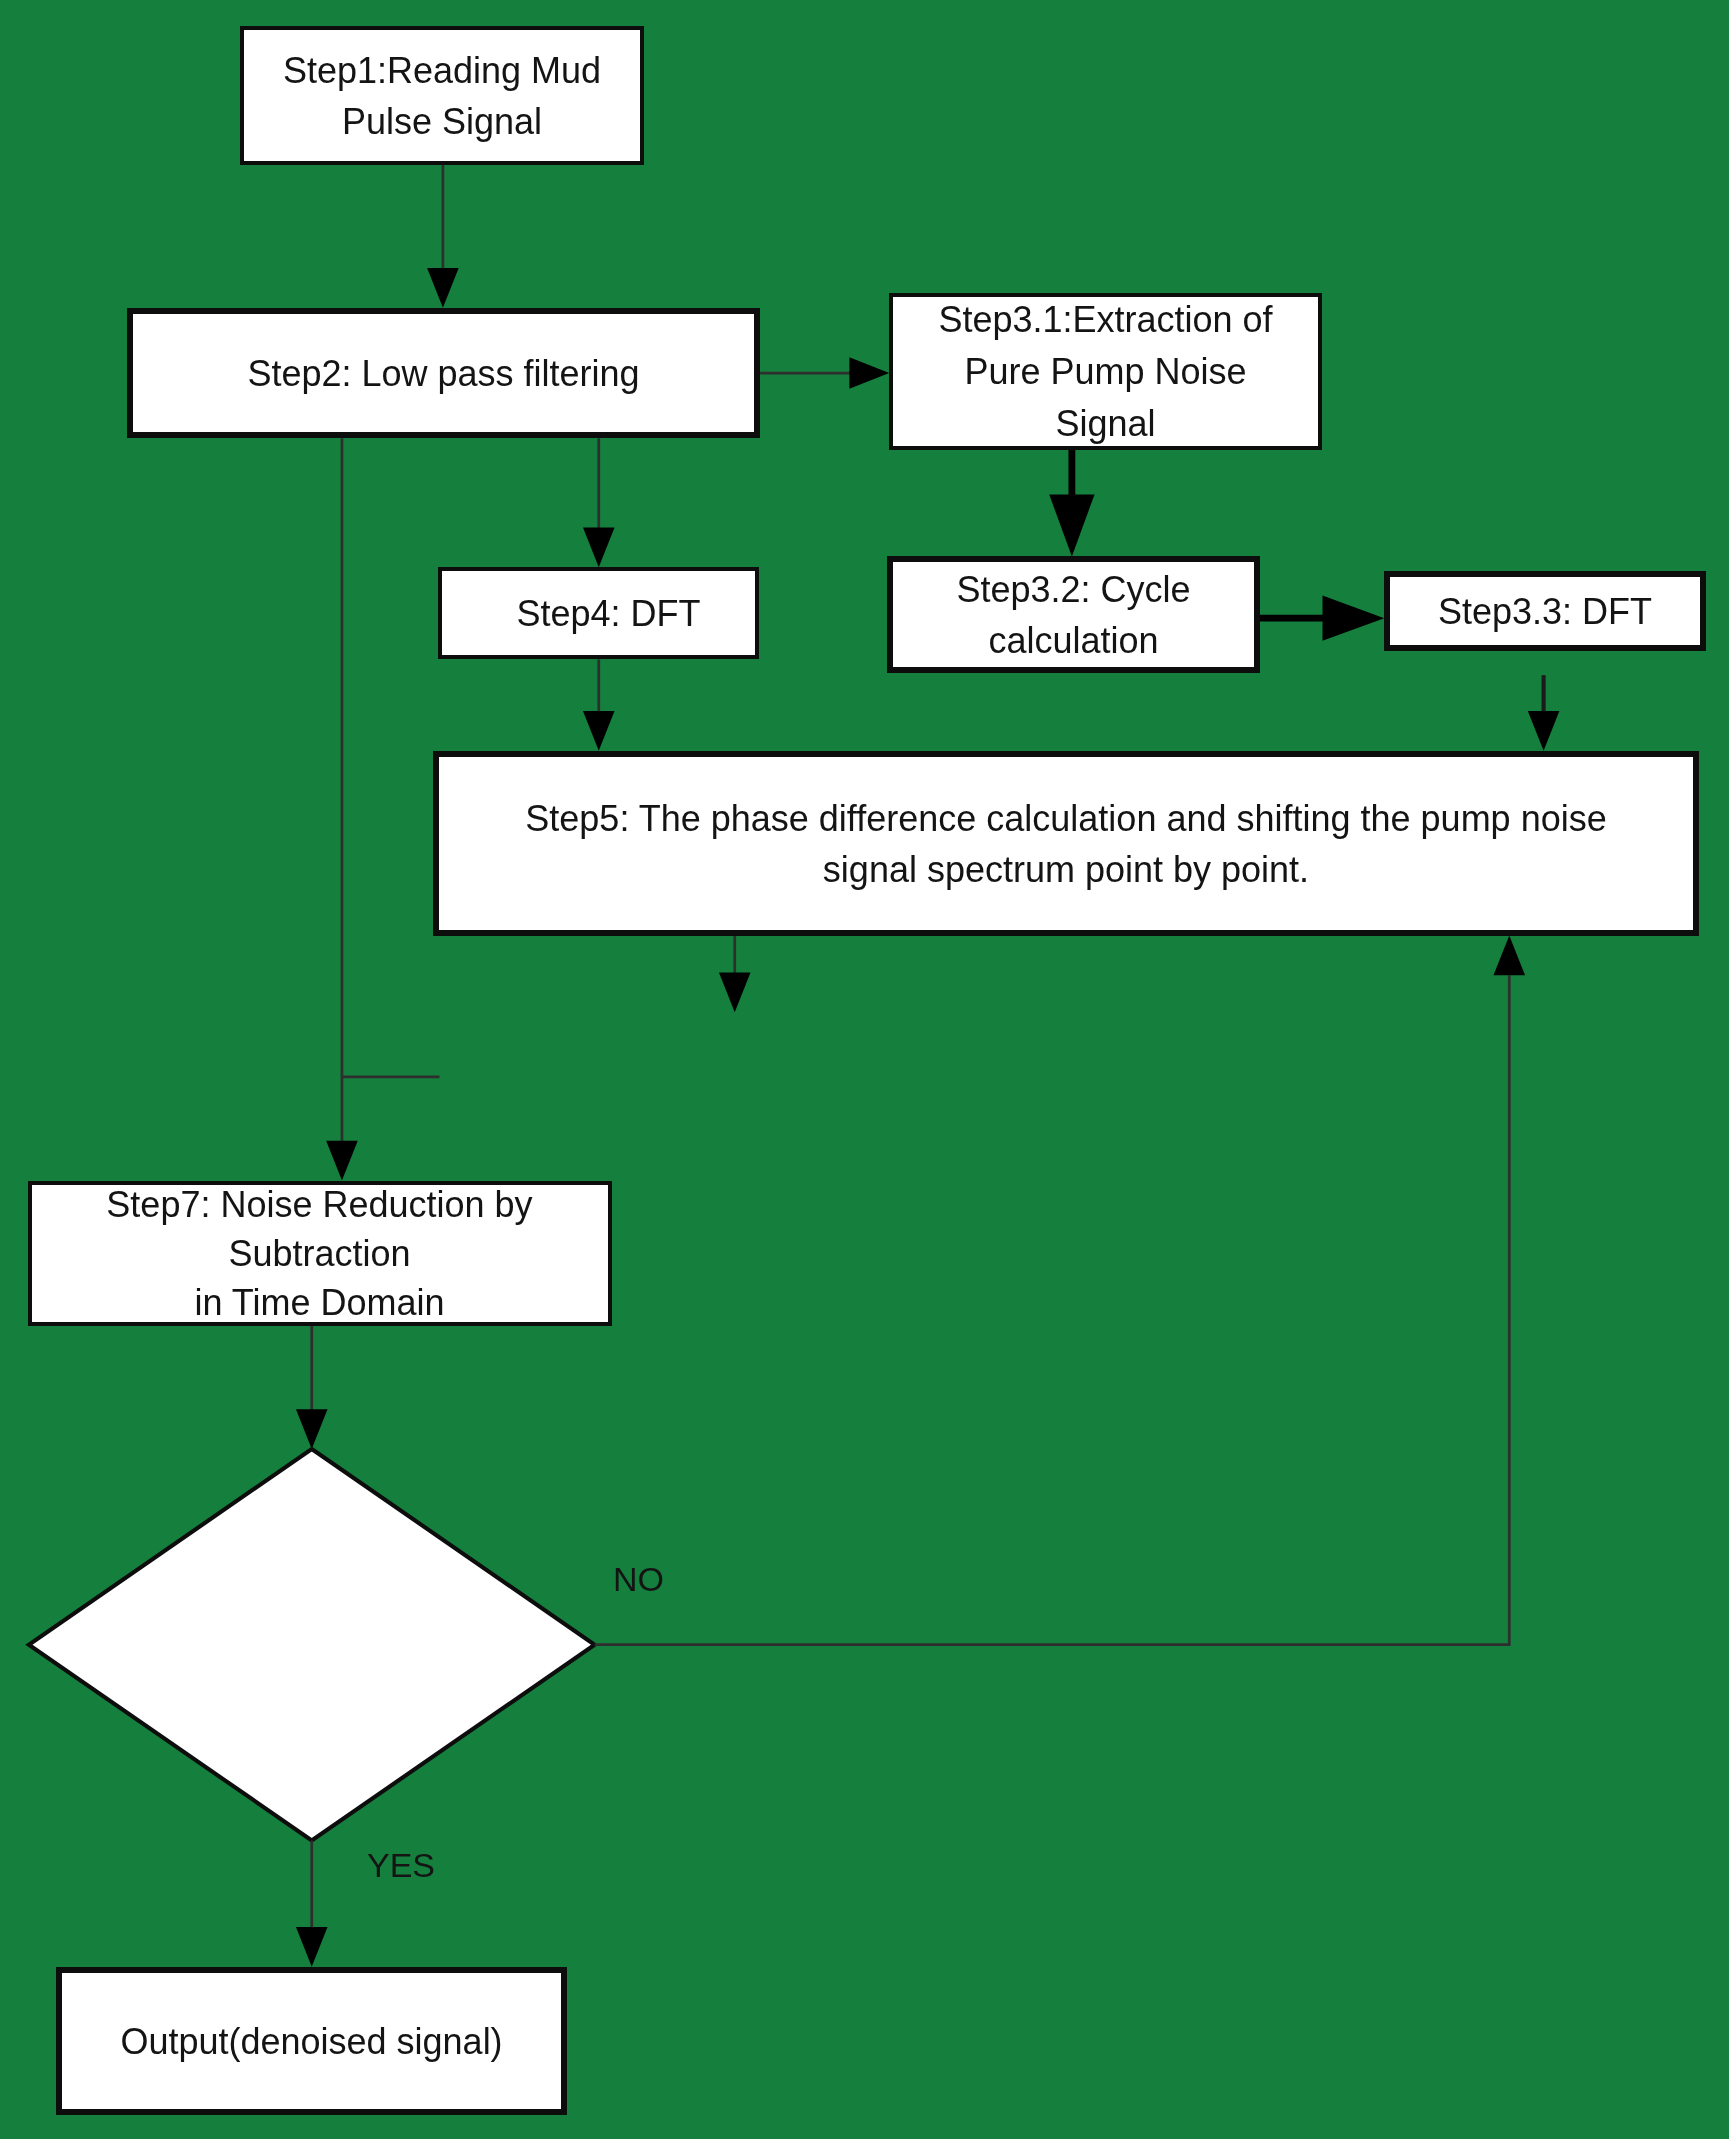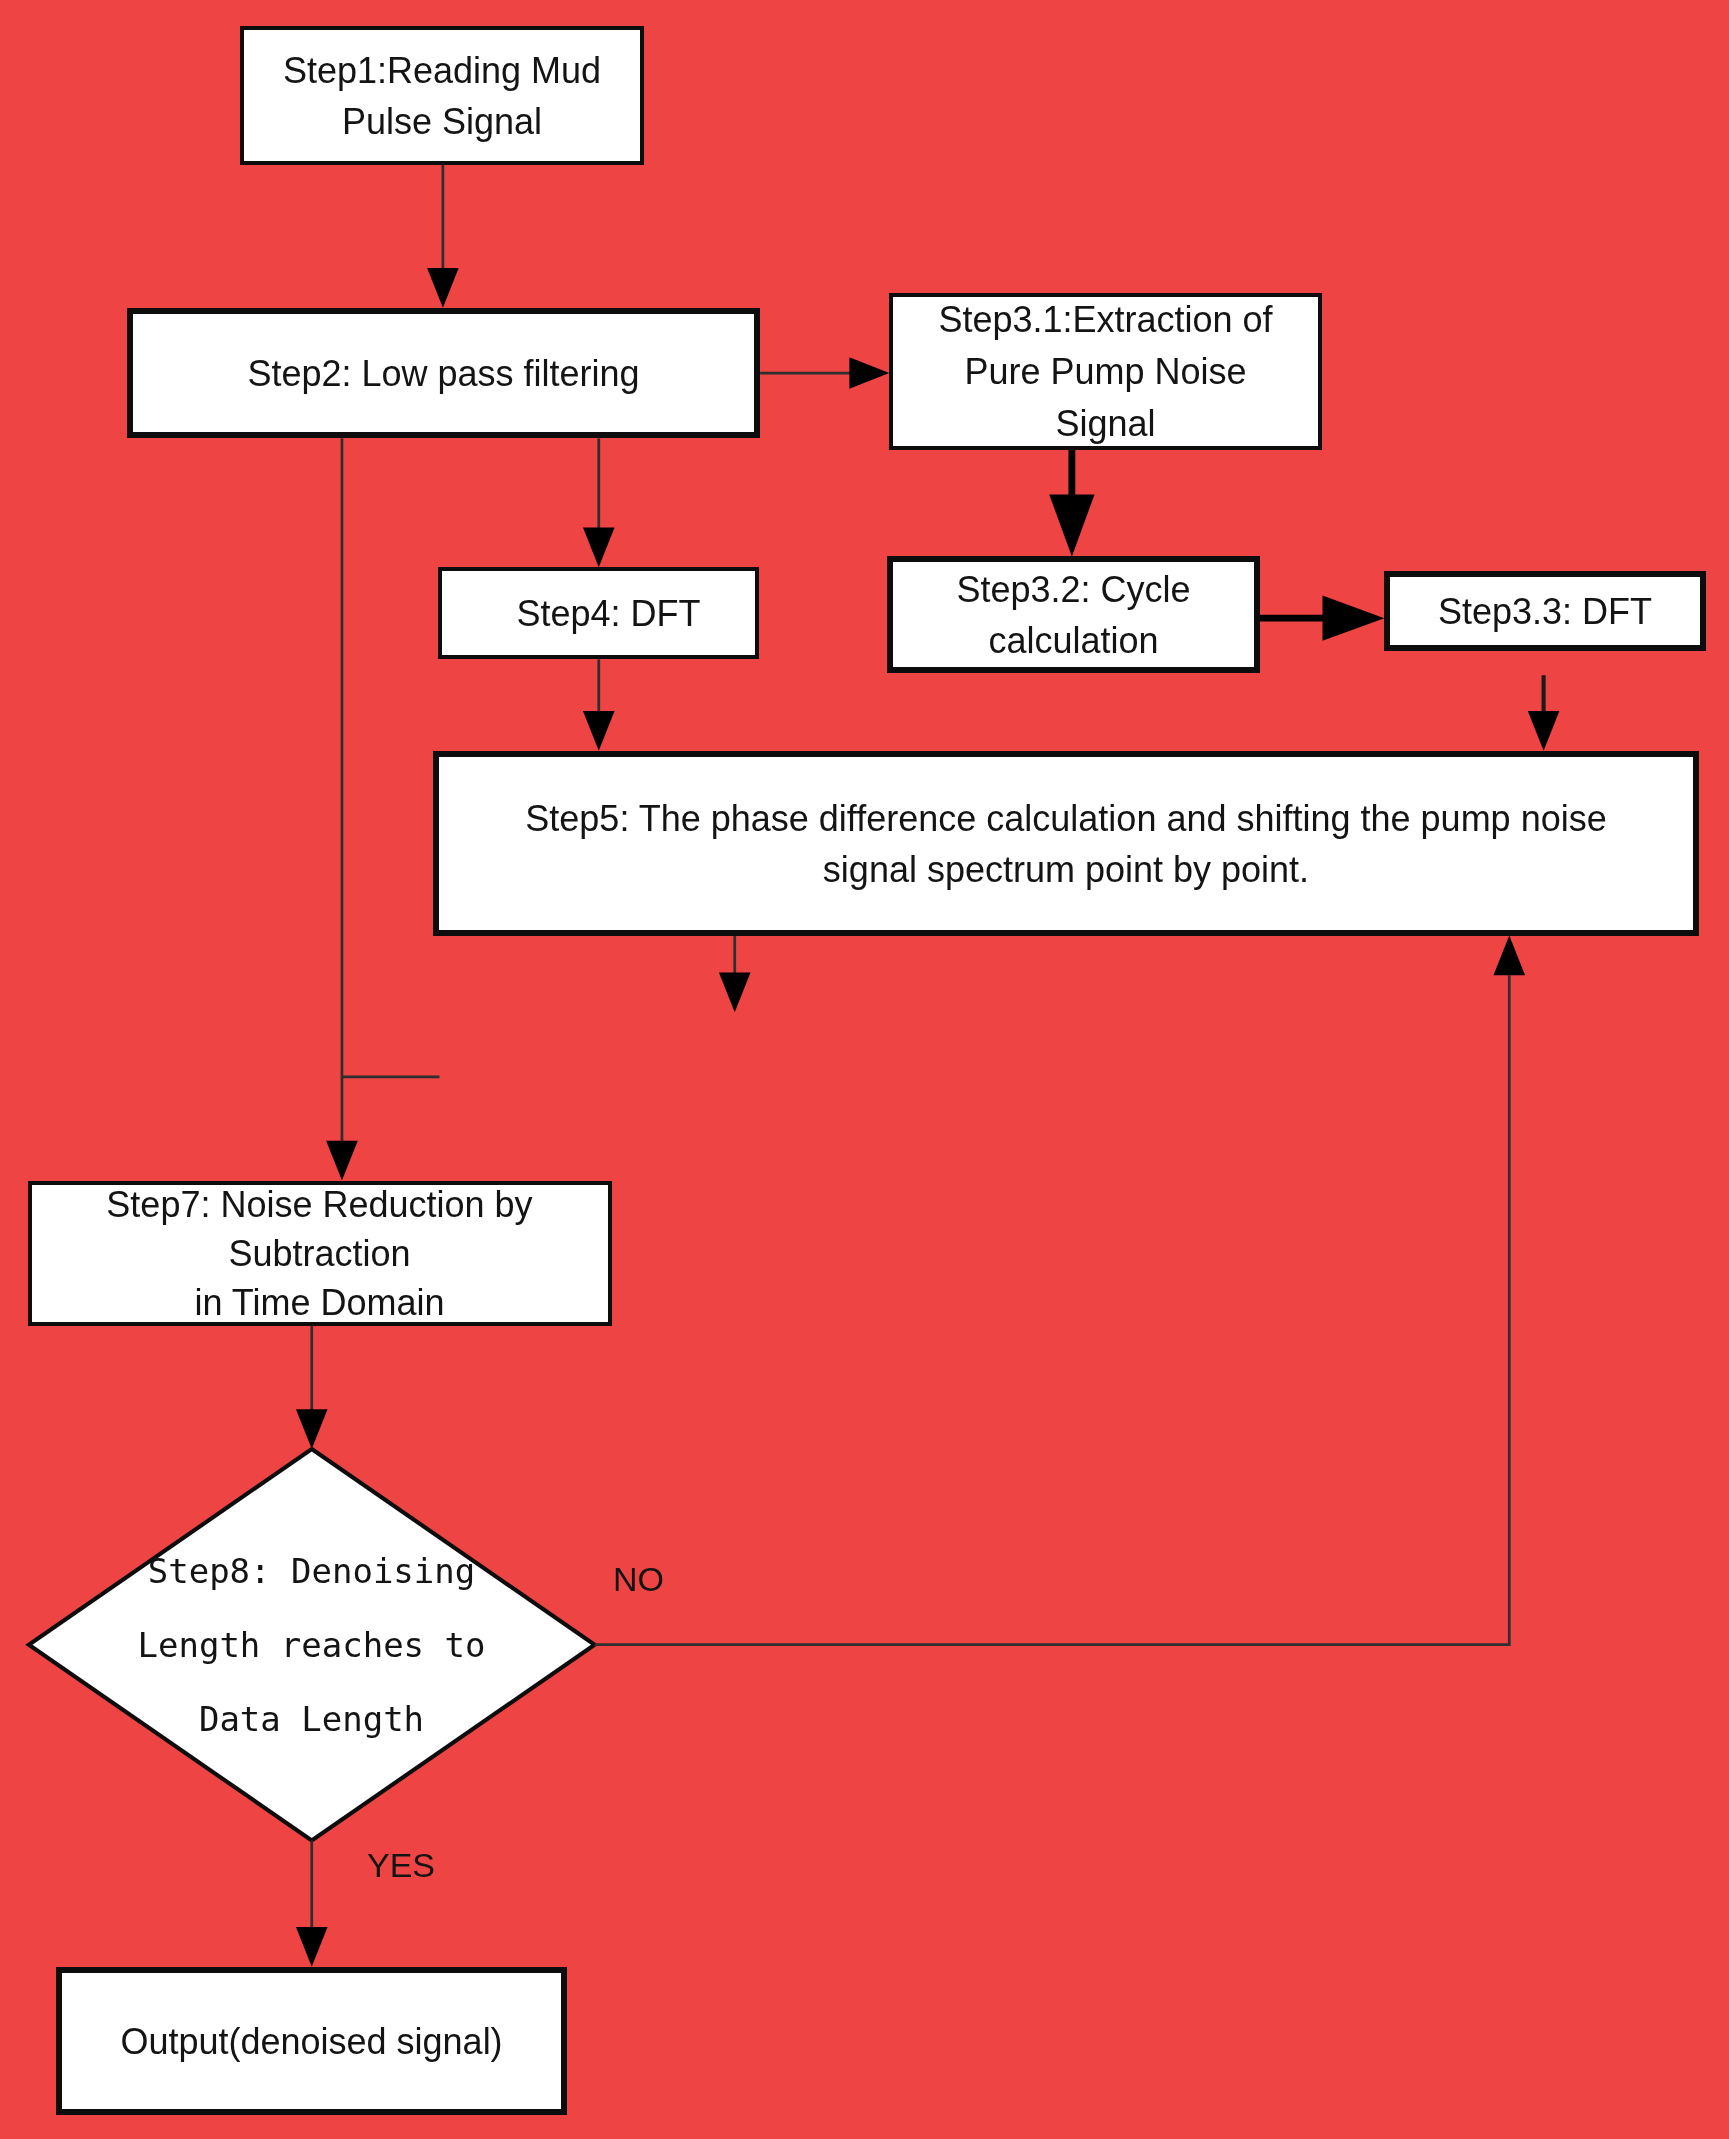--- a/index.html
+++ b/index.html
@@ -1,17 +1,17 @@
 <!DOCTYPE html>
 <html style="font-size:11px"><head>
 <meta charset="utf-8">
 <style>
   html,body{margin:0;padding:0;background:#ffffff;}
   body{width:1729px;height:2140px;position:relative;font-family:"Liberation Sans","DejaVu Sans",sans-serif;color:#111;}
-  #canvas{position:absolute;left:0;top:0;width:1729px;height:2140px;background:#ef4444;overflow:hidden;}
+  #canvas{position:absolute;left:0;top:0;width:1729px;height:2140px;background:#15803d;overflow:hidden;}
   svg.edges{position:absolute;left:0;top:0;width:1729px;height:2140px;}
   .node{
     position:absolute;box-sizing:border-box;background:#fff;
     border:4.8px solid #0d0d0d;
     display:flex;align-items:center;justify-content:center;
     text-align:center;font-size:36px;line-height:51px;
     white-space:pre-line;color:#141414;
   }
   .node.b2{border-width:6.2px;}
   .diamond-label{
@@ -88,23 +88,20 @@
   <div class="node" style="left:438px;top:567px;width:321px;height:92px;padding-left:20px;">Step4: DFT</div>
 
   <div class="node b2" style="left:433px;top:751px;width:1266px;height:185px;">Step5: The phase difference calculation and shifting the pump noise
 signal spectrum point by point.</div>
 
 
   <div class="node" style="left:27.5px;top:1181px;width:584px;height:145px;line-height:49px;">Step7: Noise Reduction by
 Subtraction
 in Time Domain</div>
 
-  <div class="diamond-label" style="left:85px;top:1528px;width:453px;height:233px;">Step8: Denoising
-Length reaches to
-Data Length</div>
 
   <div class="node b2" style="left:56px;top:1967px;width:511px;height:148px;">Output(denoised signal)</div>
 
   <div class="edge-label" style="left:613px;top:1560px;">NO</div>
 
   <div class="edge-label" style="left:367px;top:1846px;">YES</div>
 
 </div>
 
 

